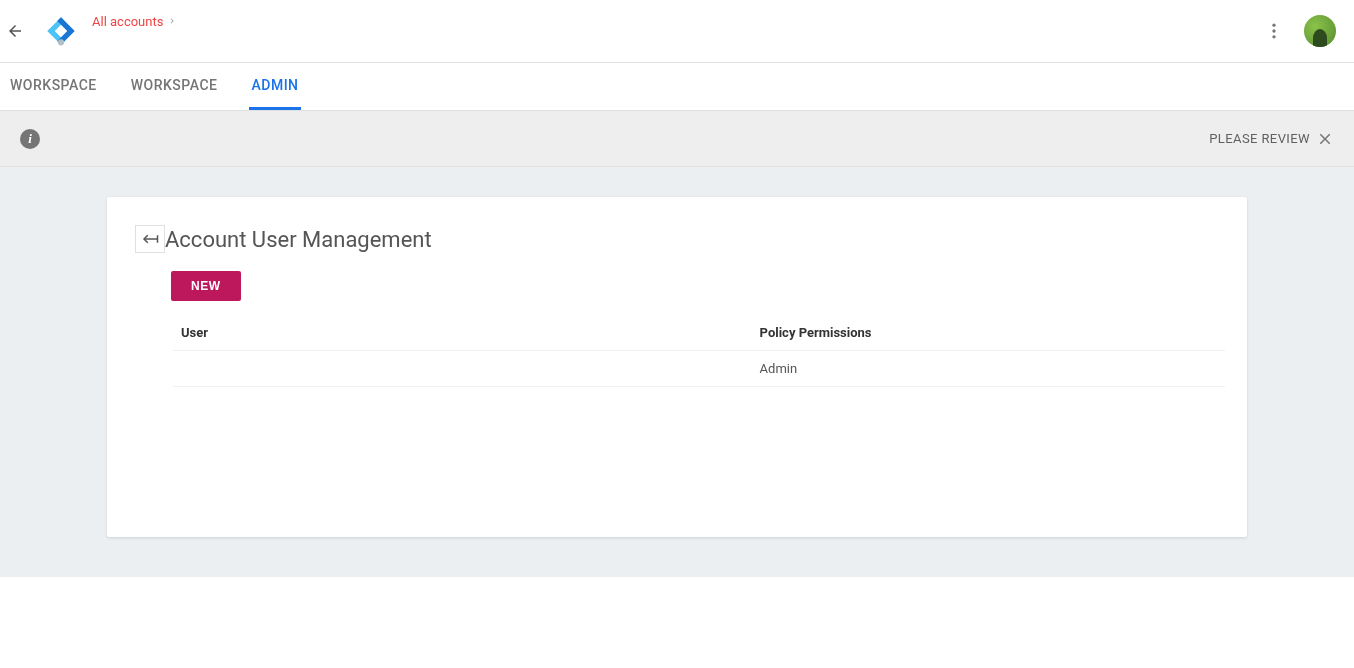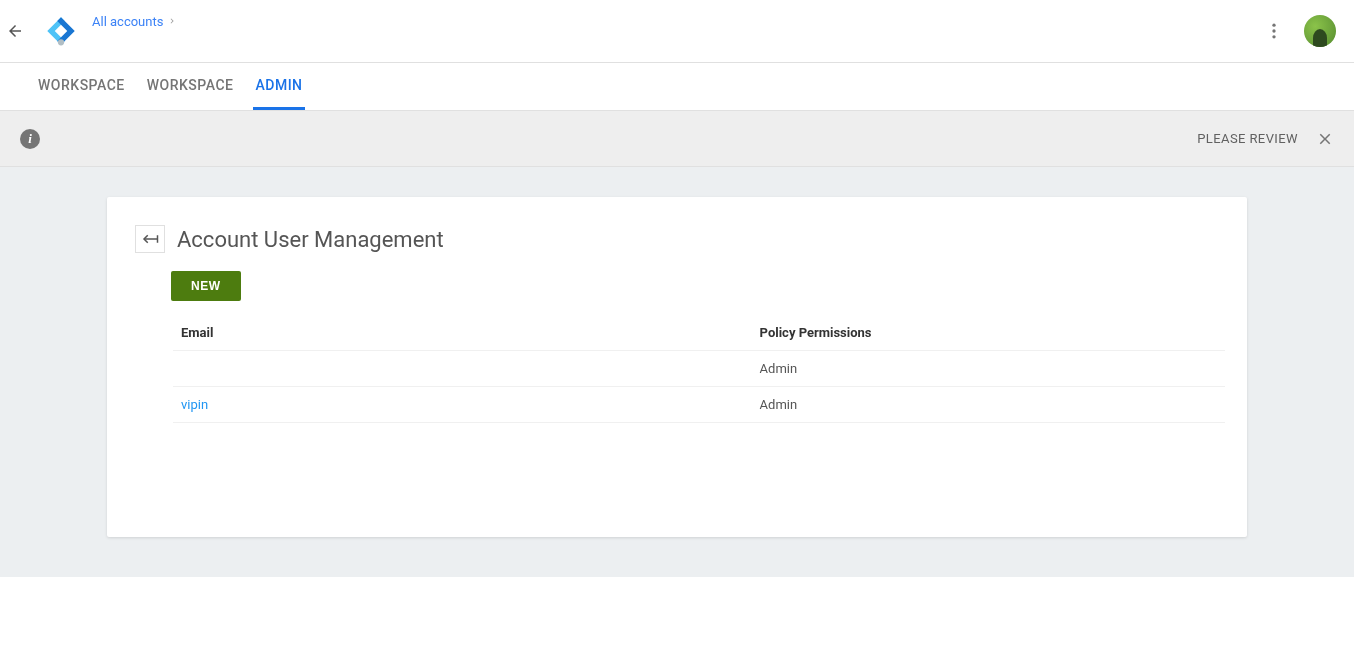--- a/index.html
+++ b/index.html
@@ -30,21 +30,21 @@
     .logo-wrap {
       padding-left: 16px;
       padding-right: 16px;
       display: flex;
       align-items: center;
     }
     .breadcrumb {
       position: absolute;
       top: 14px;
       left: 92px;
-      color: #3b82f6;
+      color: #ef4444;
       font-size: 13px;
       display: flex;
       align-items: center;
       cursor: pointer;
     }
     .breadcrumb .chev { margin-left: 4px; }
     .header-right {
       margin-left: auto;
       display: flex;
       align-items: center;
@@ -62,22 +62,22 @@
       content:""; position:absolute; width:14px; height:18px;
       background:#2e4a1f; bottom:0; border-radius:50% 50% 0 0;
     }
 
     
     .tabs {
       display: flex;
       height: 48px;
       border-bottom: 1px solid #e0e0e0;
       background: #fff;
-      padding-left: 36px;
-      gap: 18px;
+      padding-left: 8px;
+      gap: 30px;
       align-items: stretch;
     }
     .tab {
       display: flex;
       align-items: center;
       color: #757575;
       font-size: 14px;
       font-weight: 500;
       letter-spacing: 0.5px;
       cursor: pointer;
@@ -102,21 +102,21 @@
     }
     .info-icon {
       width: 20px; height: 20px; border-radius: 50%;
       background: #757575; color: #fff; font-weight: bold;
       display:flex; align-items:center; justify-content:center;
       font-family: Georgia, serif; font-style: italic; font-size: 13px;
       margin-right: 22px;
       flex: none;
     }
     .notice-text b { color: #333; font-weight: 700; }
-    .notice-right { margin-left: auto; display:flex; align-items:center; gap:18px;}
+    .notice-right { margin-left: auto; display:flex; align-items:center; gap:6px;}
     .review-link { color: #616161; font-size: 13px; letter-spacing: 0.4px; cursor:pointer;}
     .close-x { cursor:pointer; display:flex; align-items:center;}
 
     
     .body-area {
       background: #eceff1;
       min-height: 410px;
       padding: 30px 0 40px;
       display: flex;
       justify-content: center;
@@ -124,38 +124,37 @@
     .card {
       width: 1140px;
       background: #fff;
       border-radius: 2px;
       box-shadow: 0 1px 3px rgba(0,0,0,0.12);
       padding: 28px 22px 36px;
     }
     .card-head {
       display: flex;
       align-items: center;
-      gap: 12px;
       margin-bottom: 18px;
     }
     .back-ret {
       width: 30px; height: 28px;
       border: 1px solid #e0e0e0;
       background:#fff;
       display:flex; align-items:center; justify-content:center;
       cursor:pointer;
       margin-left: 6px;
     }
     .card-title {
       font-size: 22px;
       color: #555;
       font-weight: 400;
     }
     .new-btn {
-      background: #4d7c0f;
+      background: #be185d;
       color: #fff;
       border: none;
       font-size: 12px;
       font-weight: 700;
       letter-spacing: 0.5px;
       padding: 8px 20px;
       border-radius: 2px;
       cursor: pointer;
       margin-left: 42px;
       margin-bottom: 14px;
@@ -244,29 +243,25 @@
           <line x1="22" y1="3" x2="22" y2="13"></line>
         </svg>
       </div>
       <div class="card-title">Account User Management</div>
     </div>
     <button class="new-btn">NEW</button>
 
     <table class="tbl">
       <thead>
         <tr>
-          <th class="col-email">Email</th>
+          <th class="col-email">User</th>
           <th>Policy Permissions</th>
         </tr>
       </thead>
       <tbody>
         <tr>
           <td class="email"><a></a></td>
           <td>Admin</td>
         </tr>
-        <tr>
-          <td class="email"><a>vipin</a></td>
-          <td>Admin</td>
-        </tr>
       </tbody>
     </table>
   </div>
 </div>
 
 </body></html>

